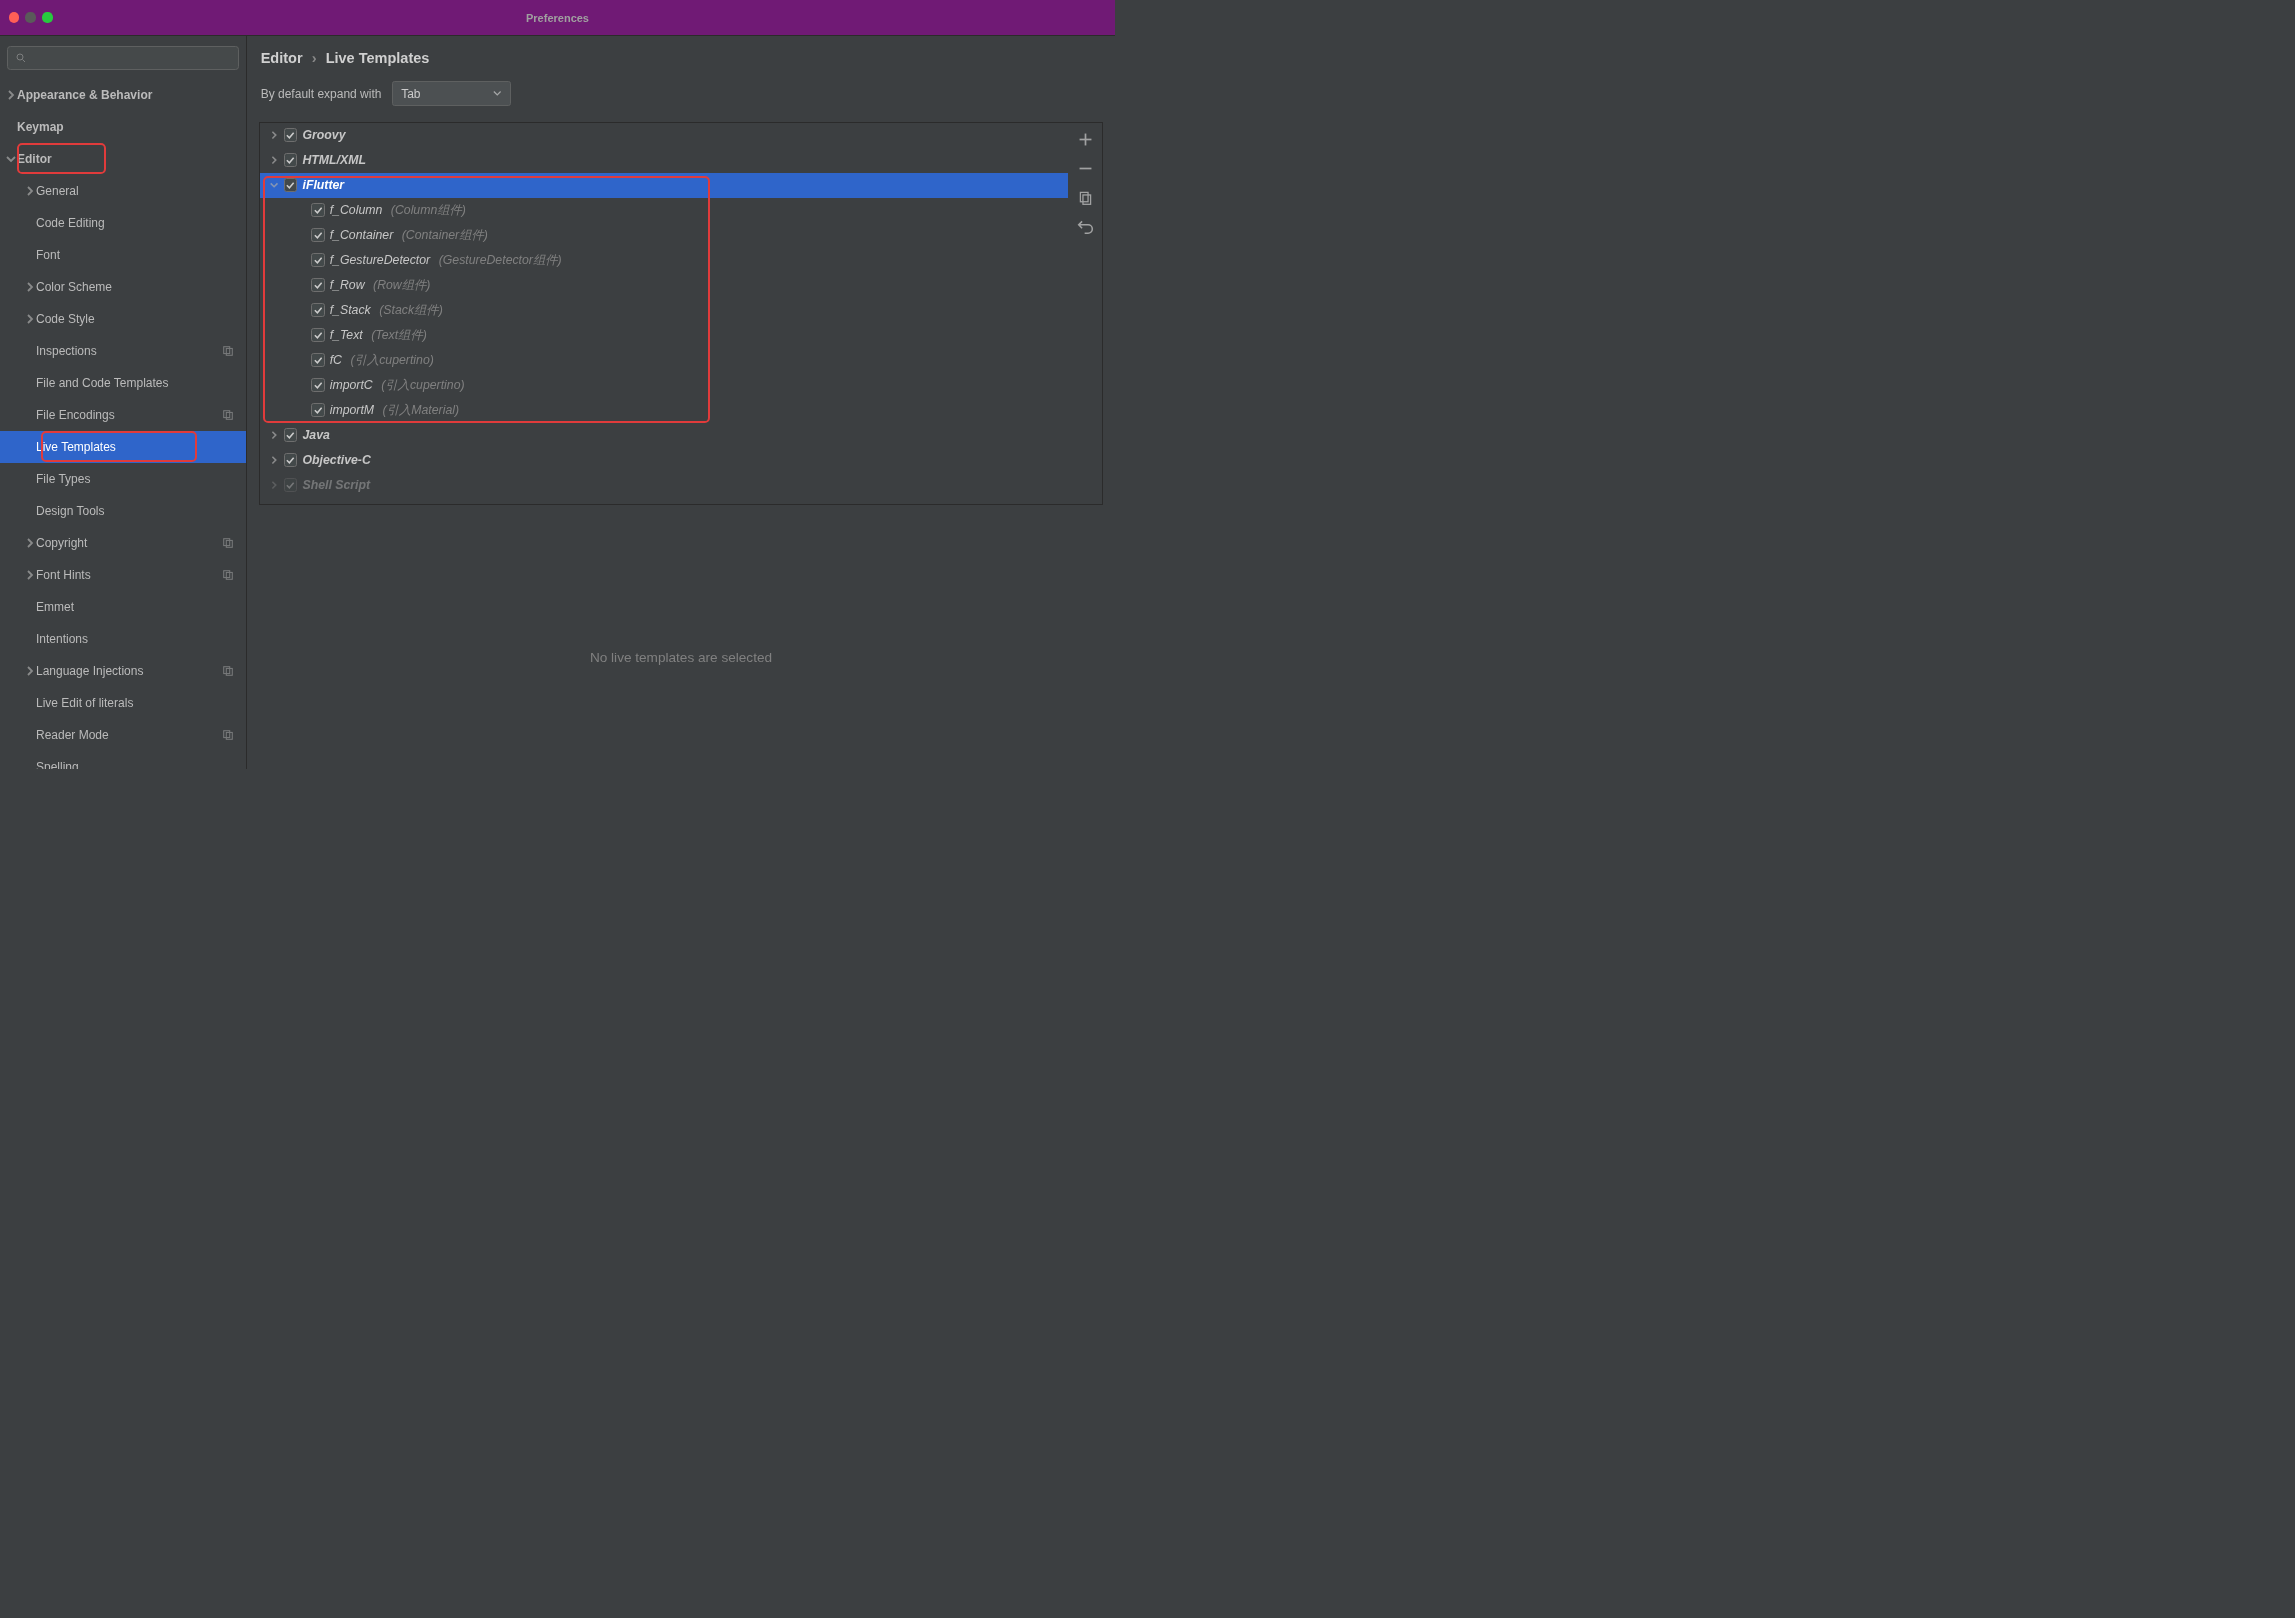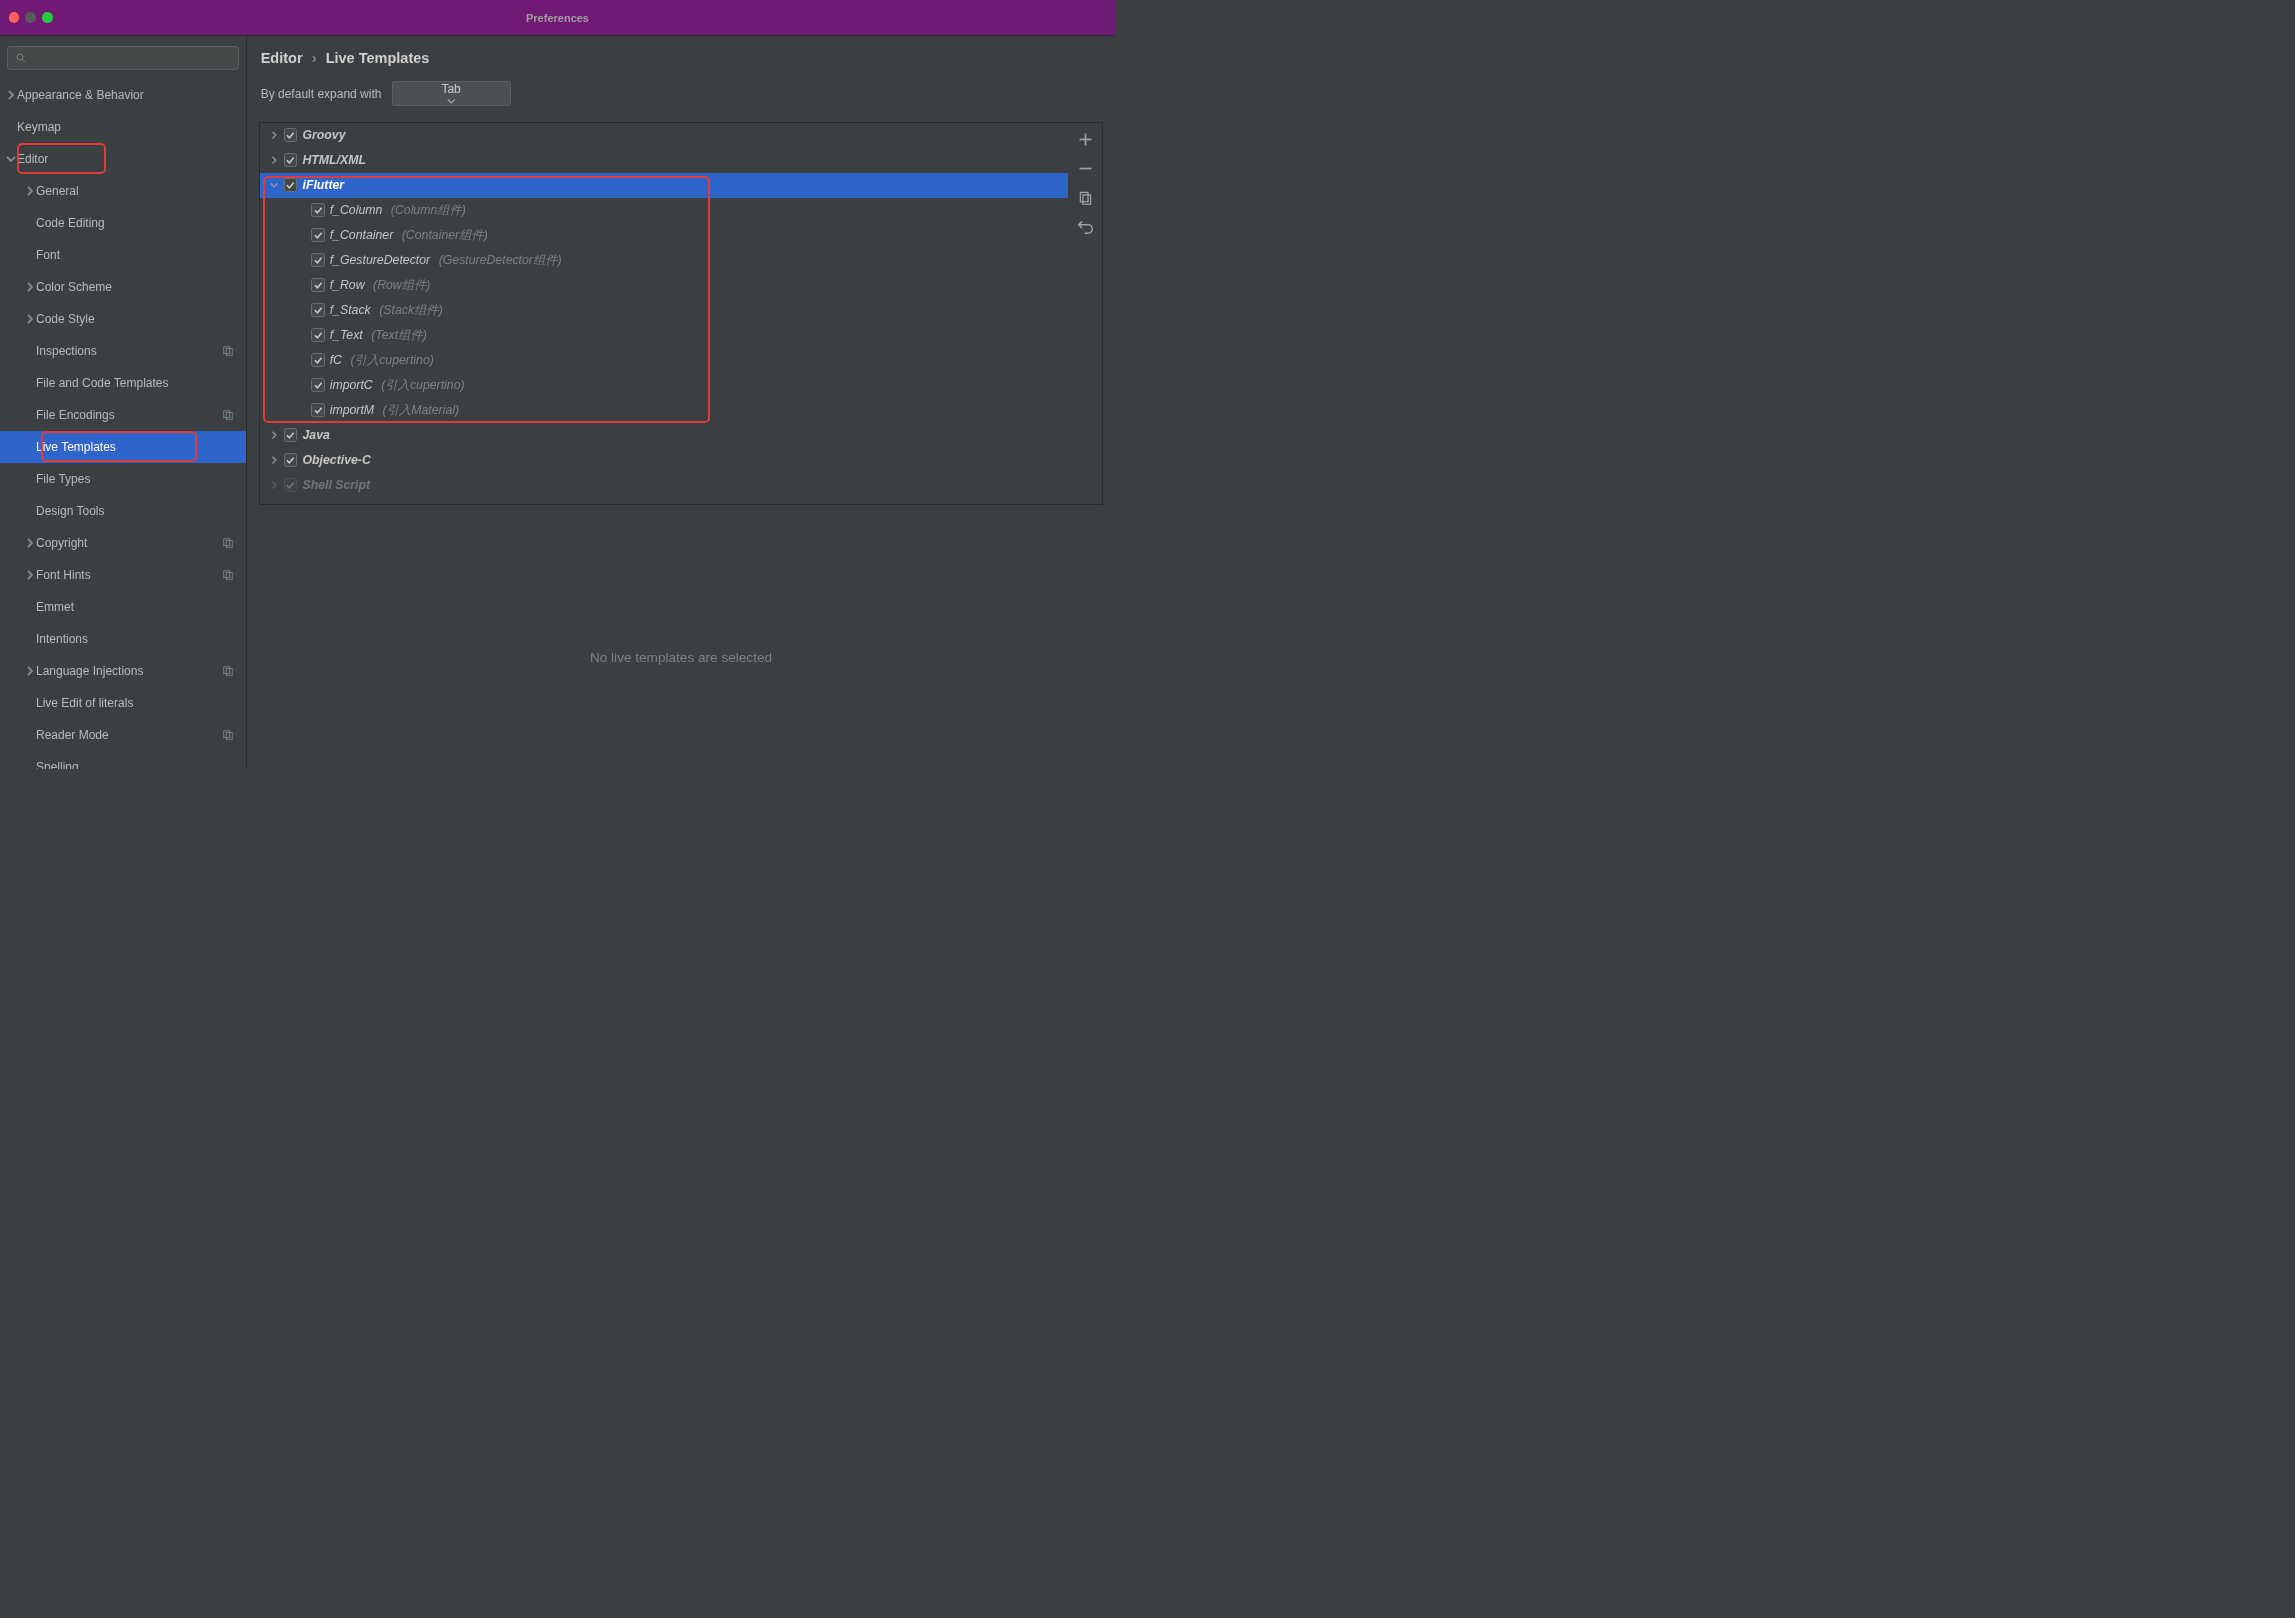--- a/index.html
+++ b/index.html
@@ -64,21 +64,21 @@
 .tree-item {
   display: flex;
   align-items: center;
   height: 32px;
   padding-left: 17px;
   cursor: pointer;
   color: #bbbbbb;
   position: relative;
 }
 .tree-item.lvl1 { padding-left: 36px; }
-.tree-item.bold { font-weight: 400; }
+.tree-item.bold { font-weight: 700; }
 .tree-item.selected { background: #2f65ca; color: #fff; }
 .tree-item .chev {
   position: absolute;
   left: 5.1px;
   width: 12px; height: 12px;
   opacity: .7;
 }
 .tree-item.lvl1 .chev { left: 24px; }
 .tree-item .copy-icon {
   position: absolute;
@@ -116,21 +116,20 @@
   display: inline-flex;
   align-items: center;
   justify-content: space-between;
   width: 119px;
   height: 25.5px;
   background: #4c5052;
   border: 0.9px solid #5e6060;
   border-radius: 2.6px;
   padding: 0 8.5px;
   color: #ccc;
-  flex-direction: column;
 }
 .select svg { width: 8.5px; height: 8.5px; opacity: .7; }
 .templates-panel {
   position: relative;
   border: 0.9px solid #2b2b2b;
   background: #3c3f41;
   height: 383px;
   overflow: hidden;
 }
 .templates-list {

